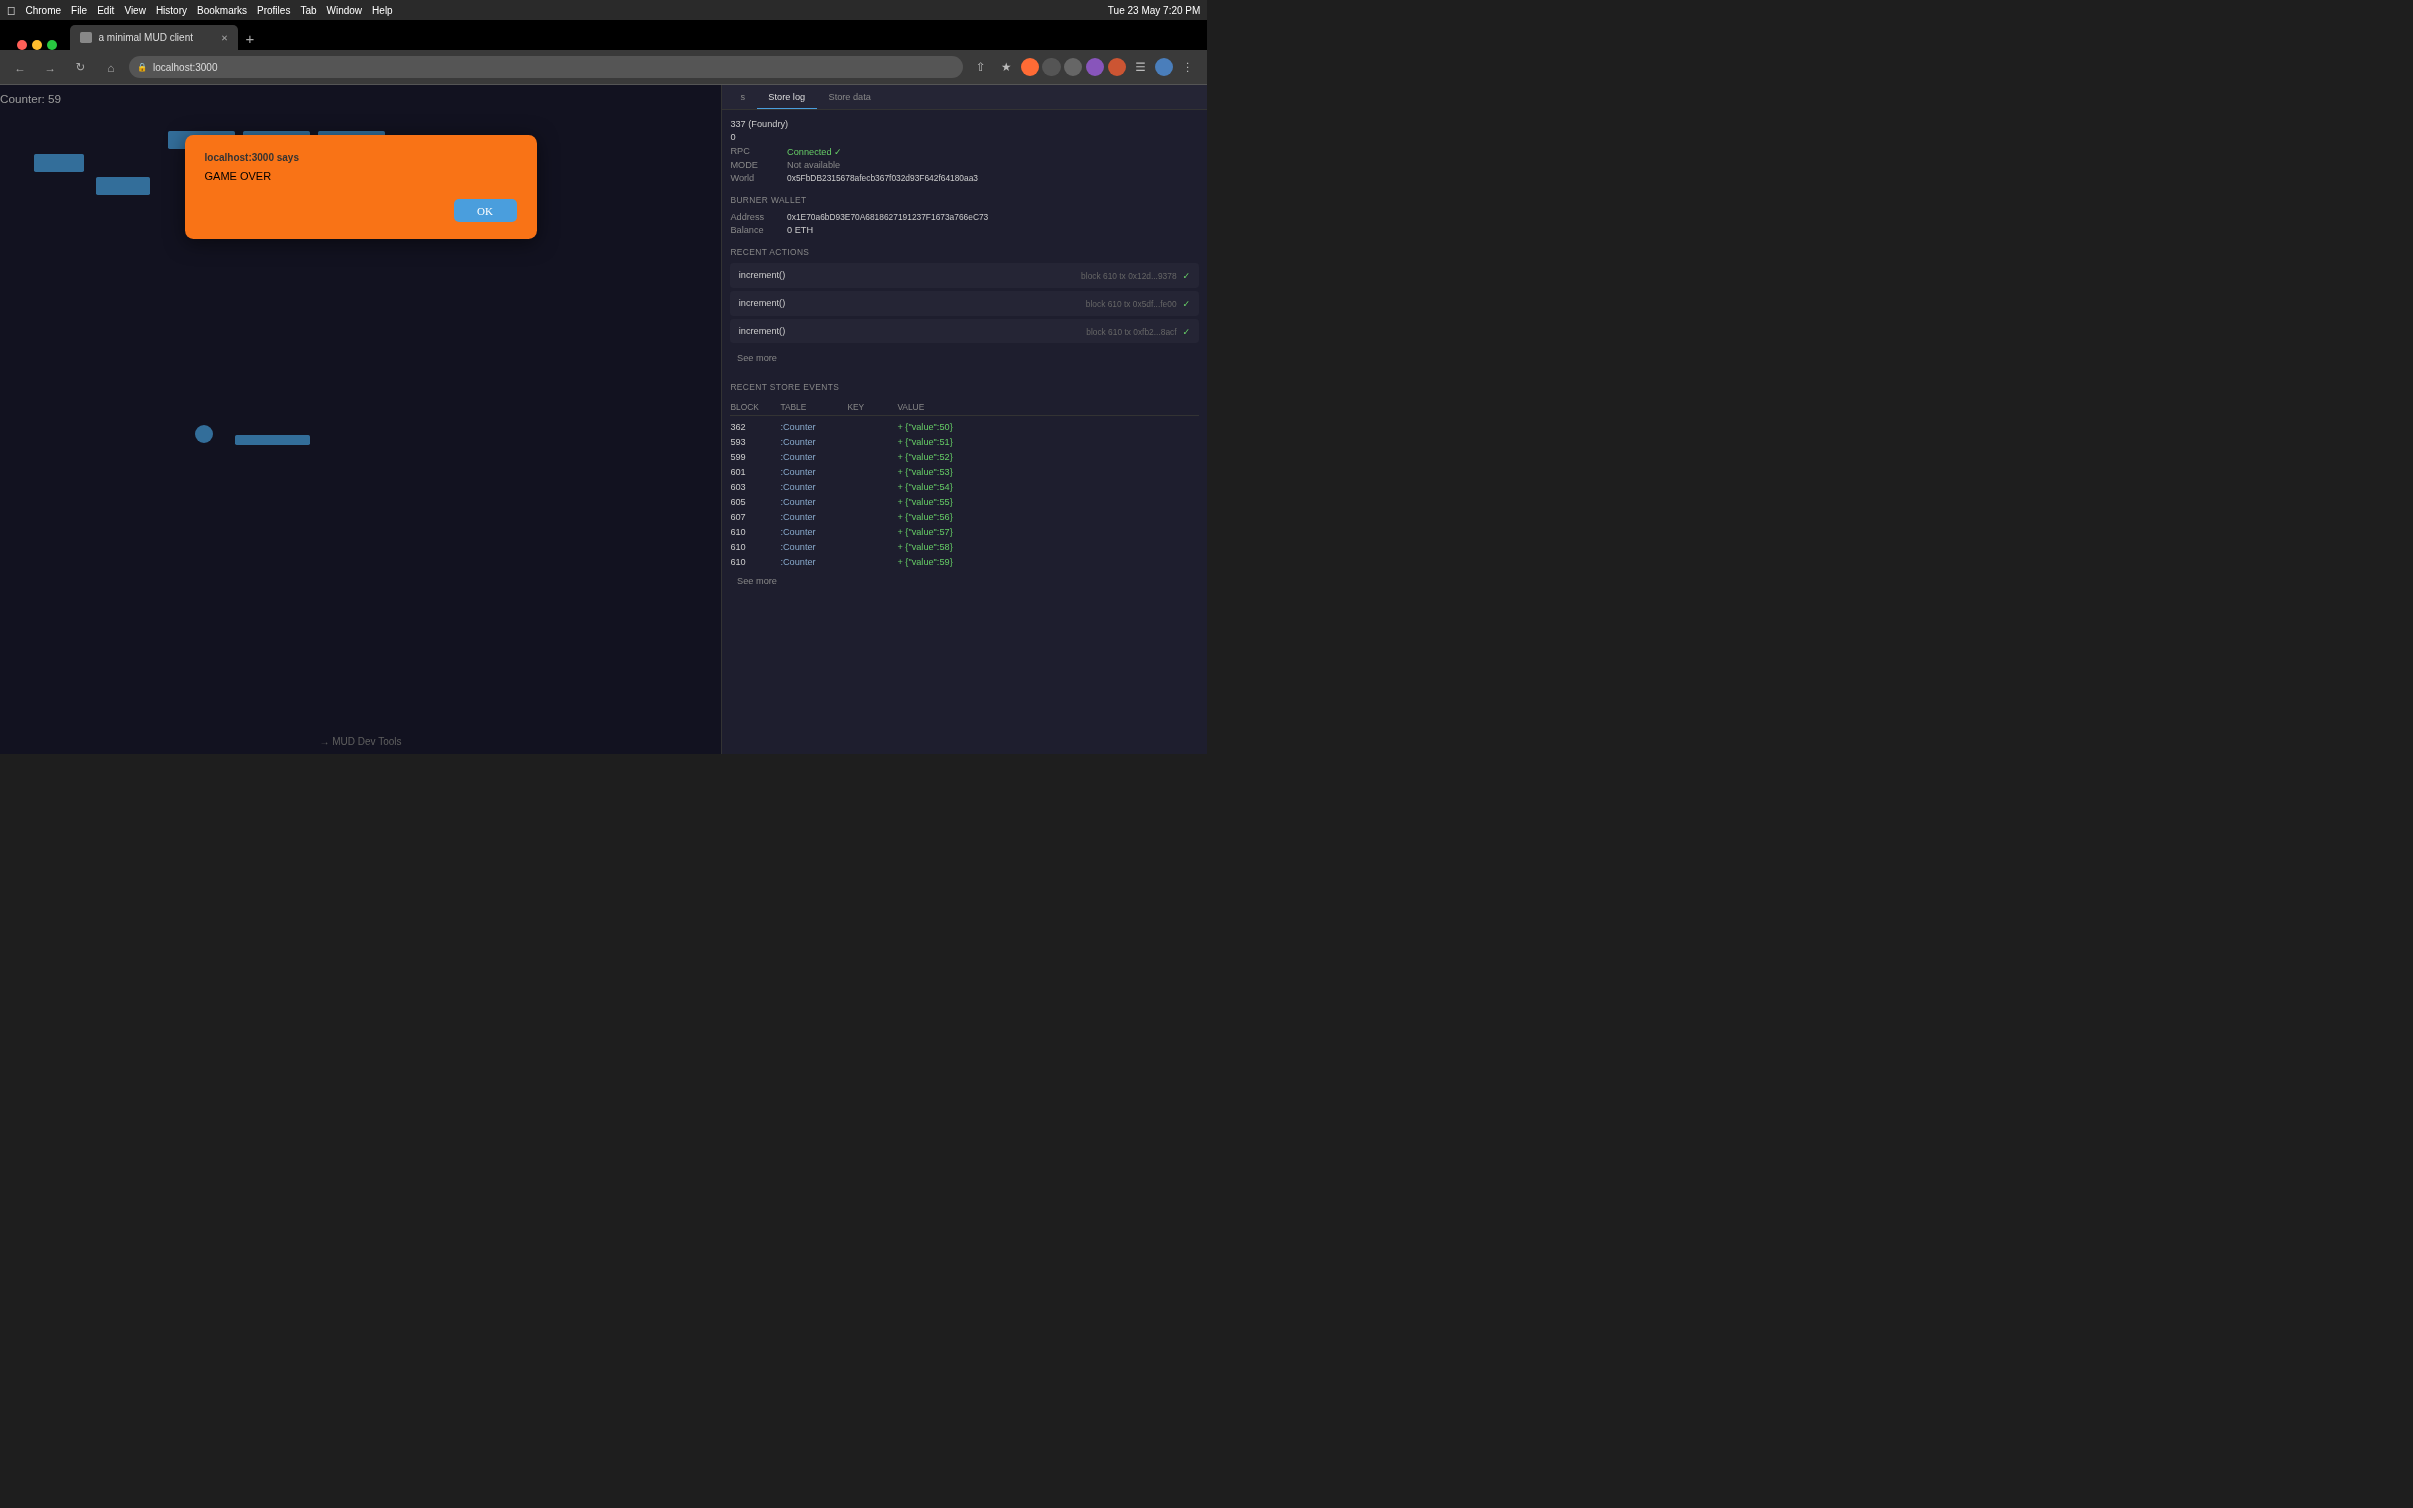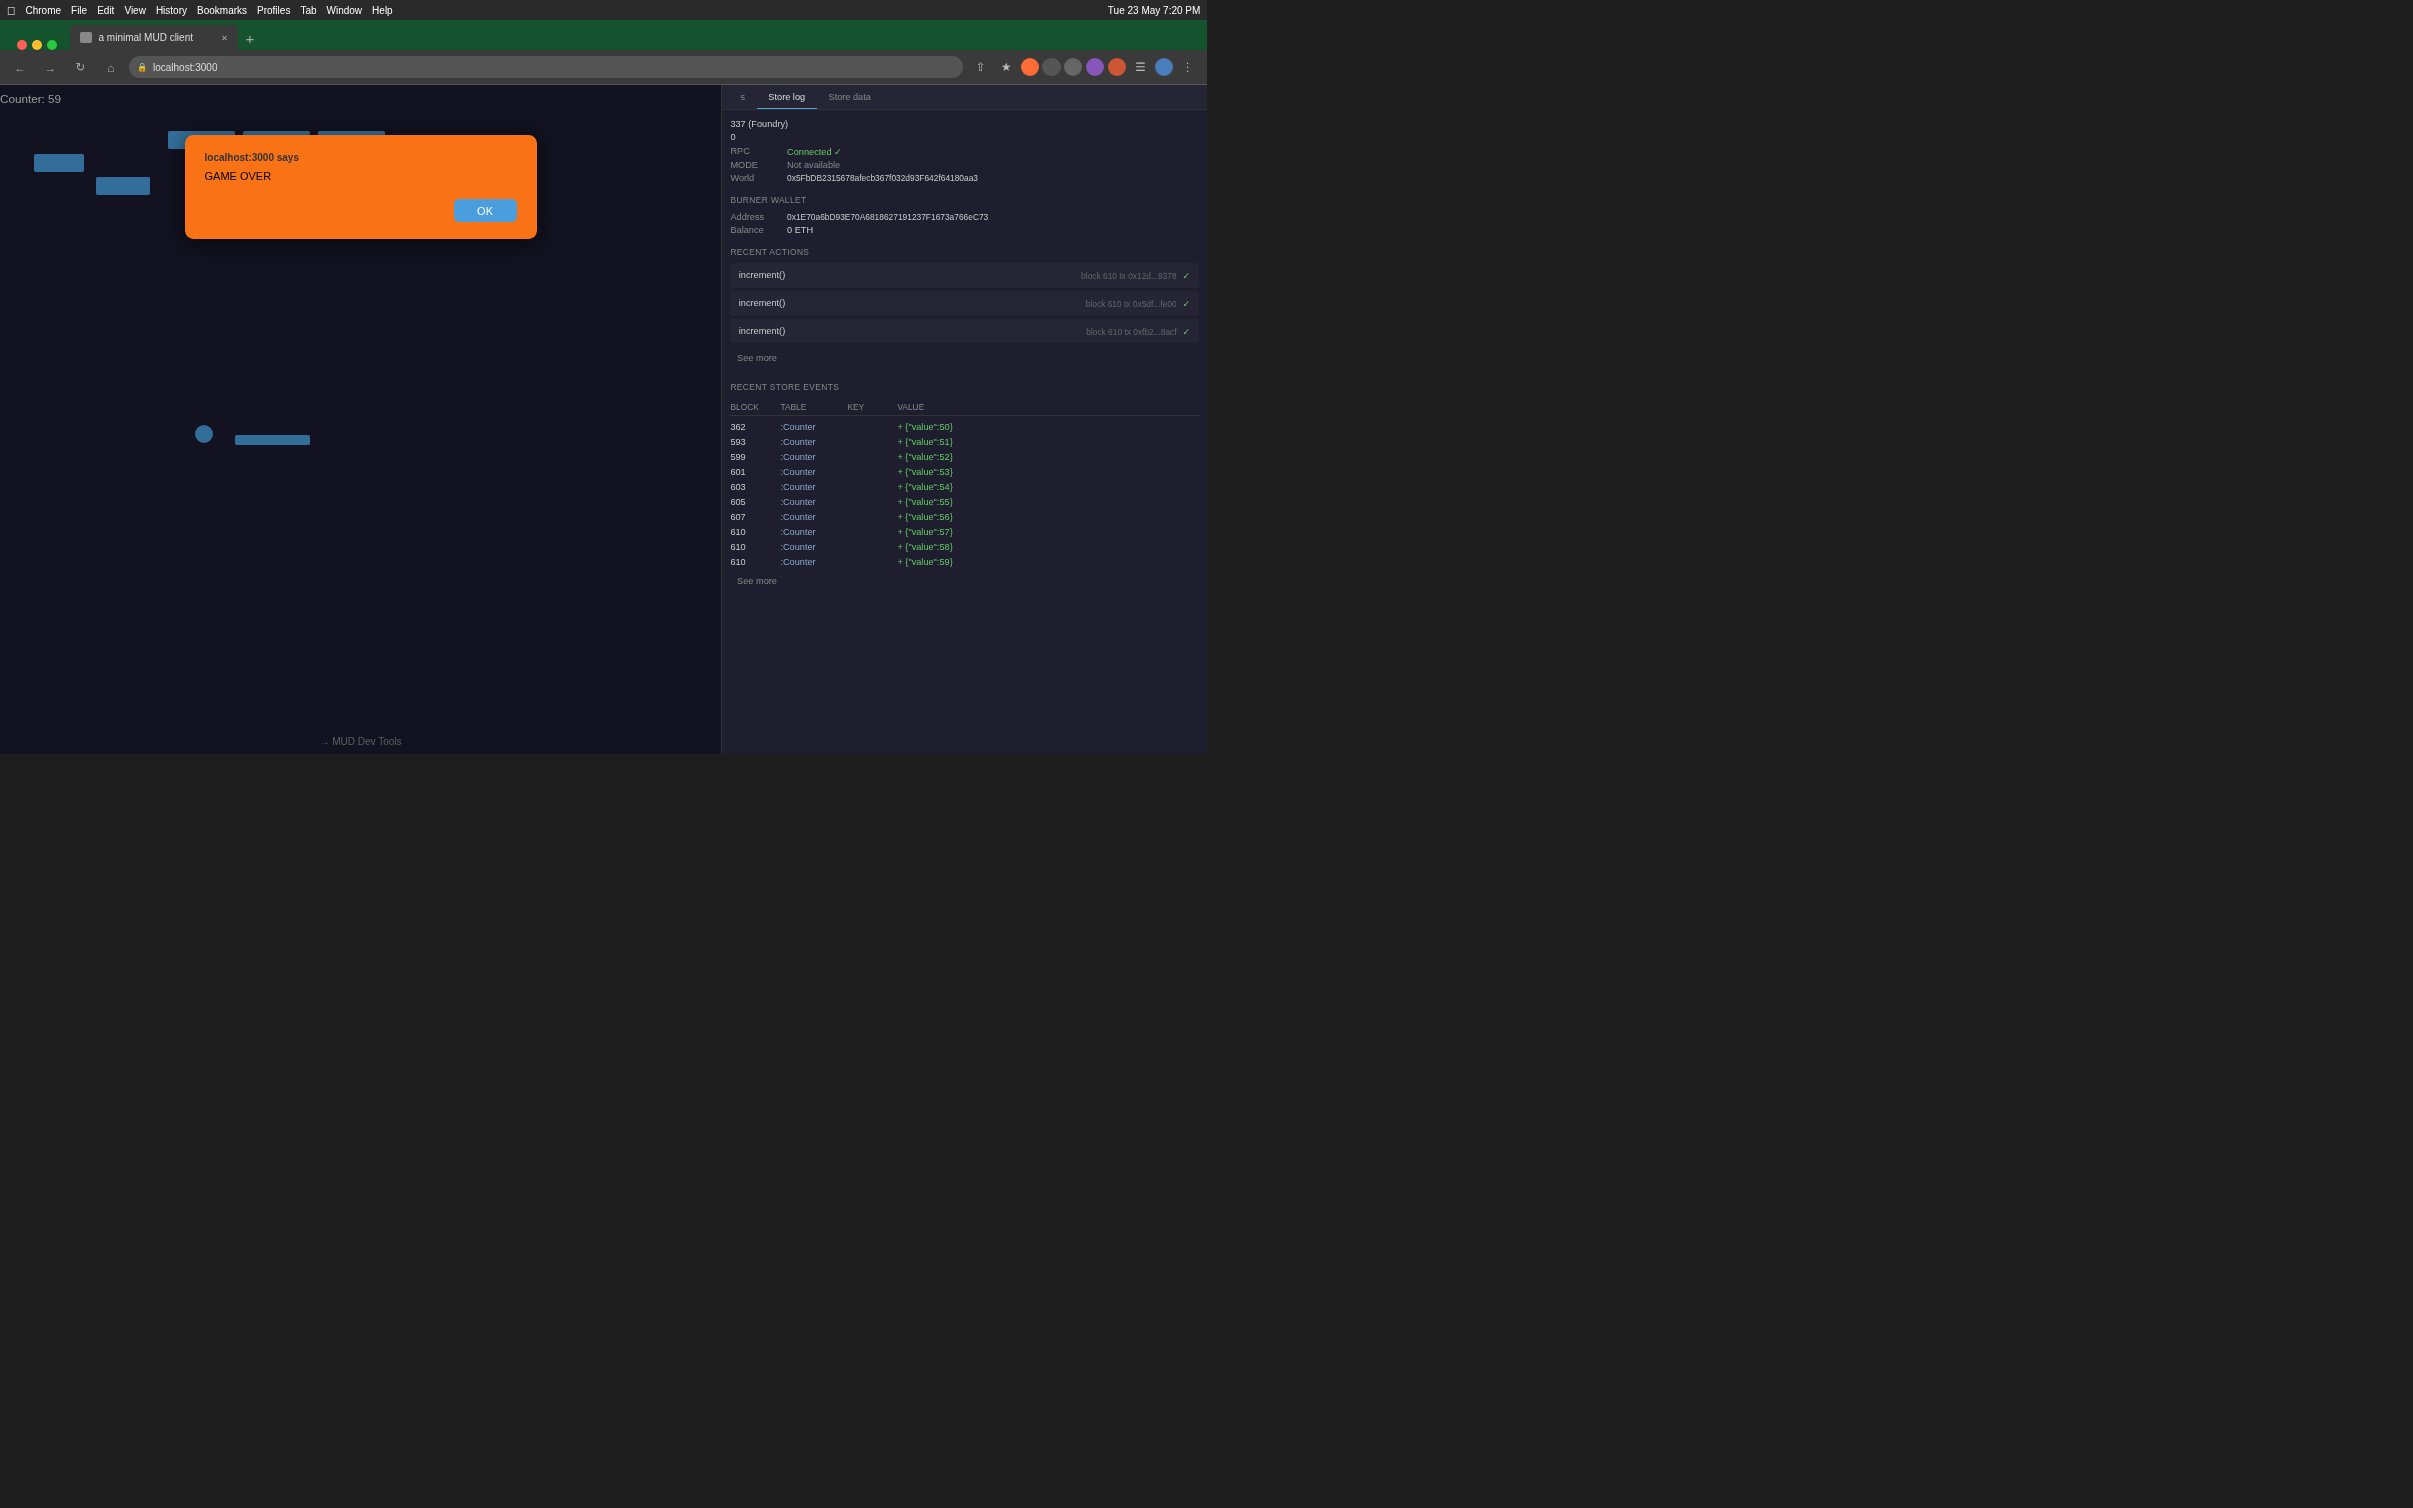--- a/index.html
+++ b/index.html
@@ -38,21 +38,21 @@
     
     .browser-chrome {
       background: #3a3a3a;
       border-bottom: 0.8px solid #555;
     }
     .tab-bar {
       height: 30px;
       display: flex;
       align-items: flex-end;
       padding: 0 6.7px;
-      background: #14532d;
+      background: #000000;
     }
     .tab-item {
       height: 25px;
       background: #3a3a3a;
       border-radius: 5px 5px 0 0;
       display: flex;
       align-items: center;
       padding: 0 10px;
       gap: 6.7px;
       color: #ddd;
@@ -318,20 +318,21 @@
     }
     .dialog-ok-btn {
       background: #4a9edd;
       color: #fff;
       border: none;
       border-radius: 5px;
       padding: 5.9px 23.5px;
       font-size: 11px;
       cursor: pointer;
       font-weight: 500;
+      font-family: Liberation Serif, serif;
     }
   </style>
 </head>
 <body>
 
 <div class="menubar">
   <span class="menubar-apple"></span>
   <div class="menubar-items">
     <span>Chrome</span>
     <span>File</span>

